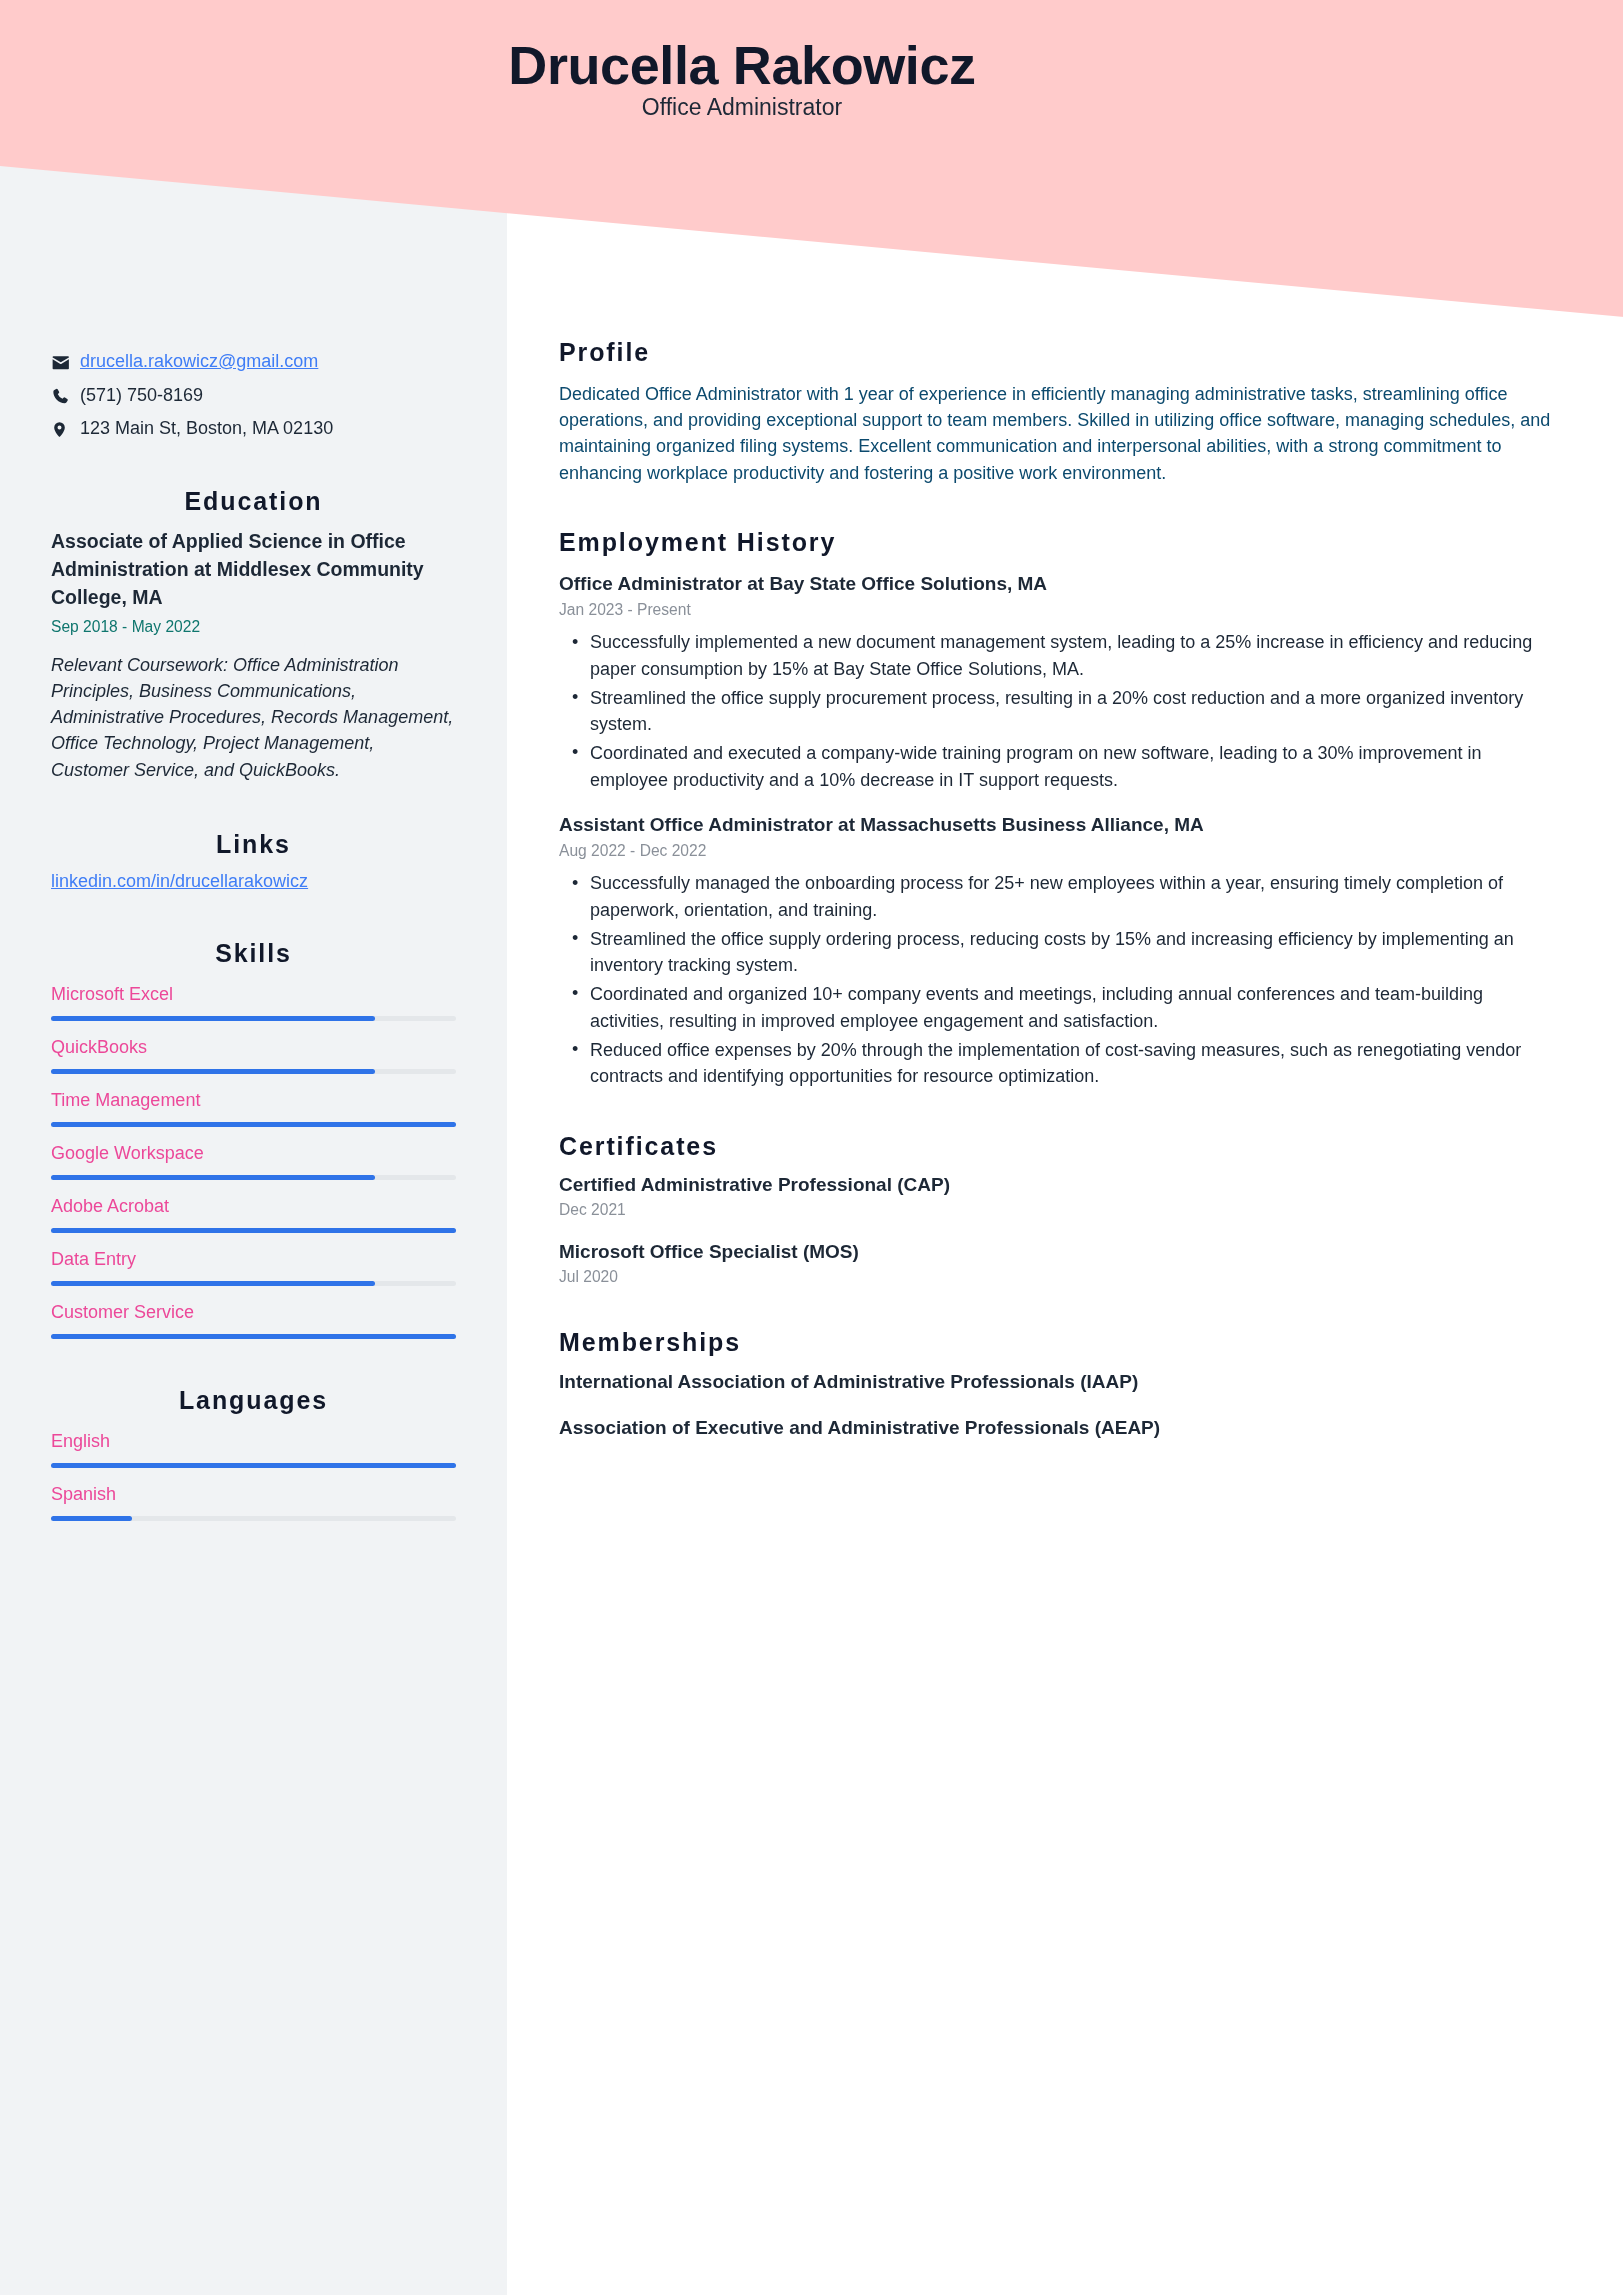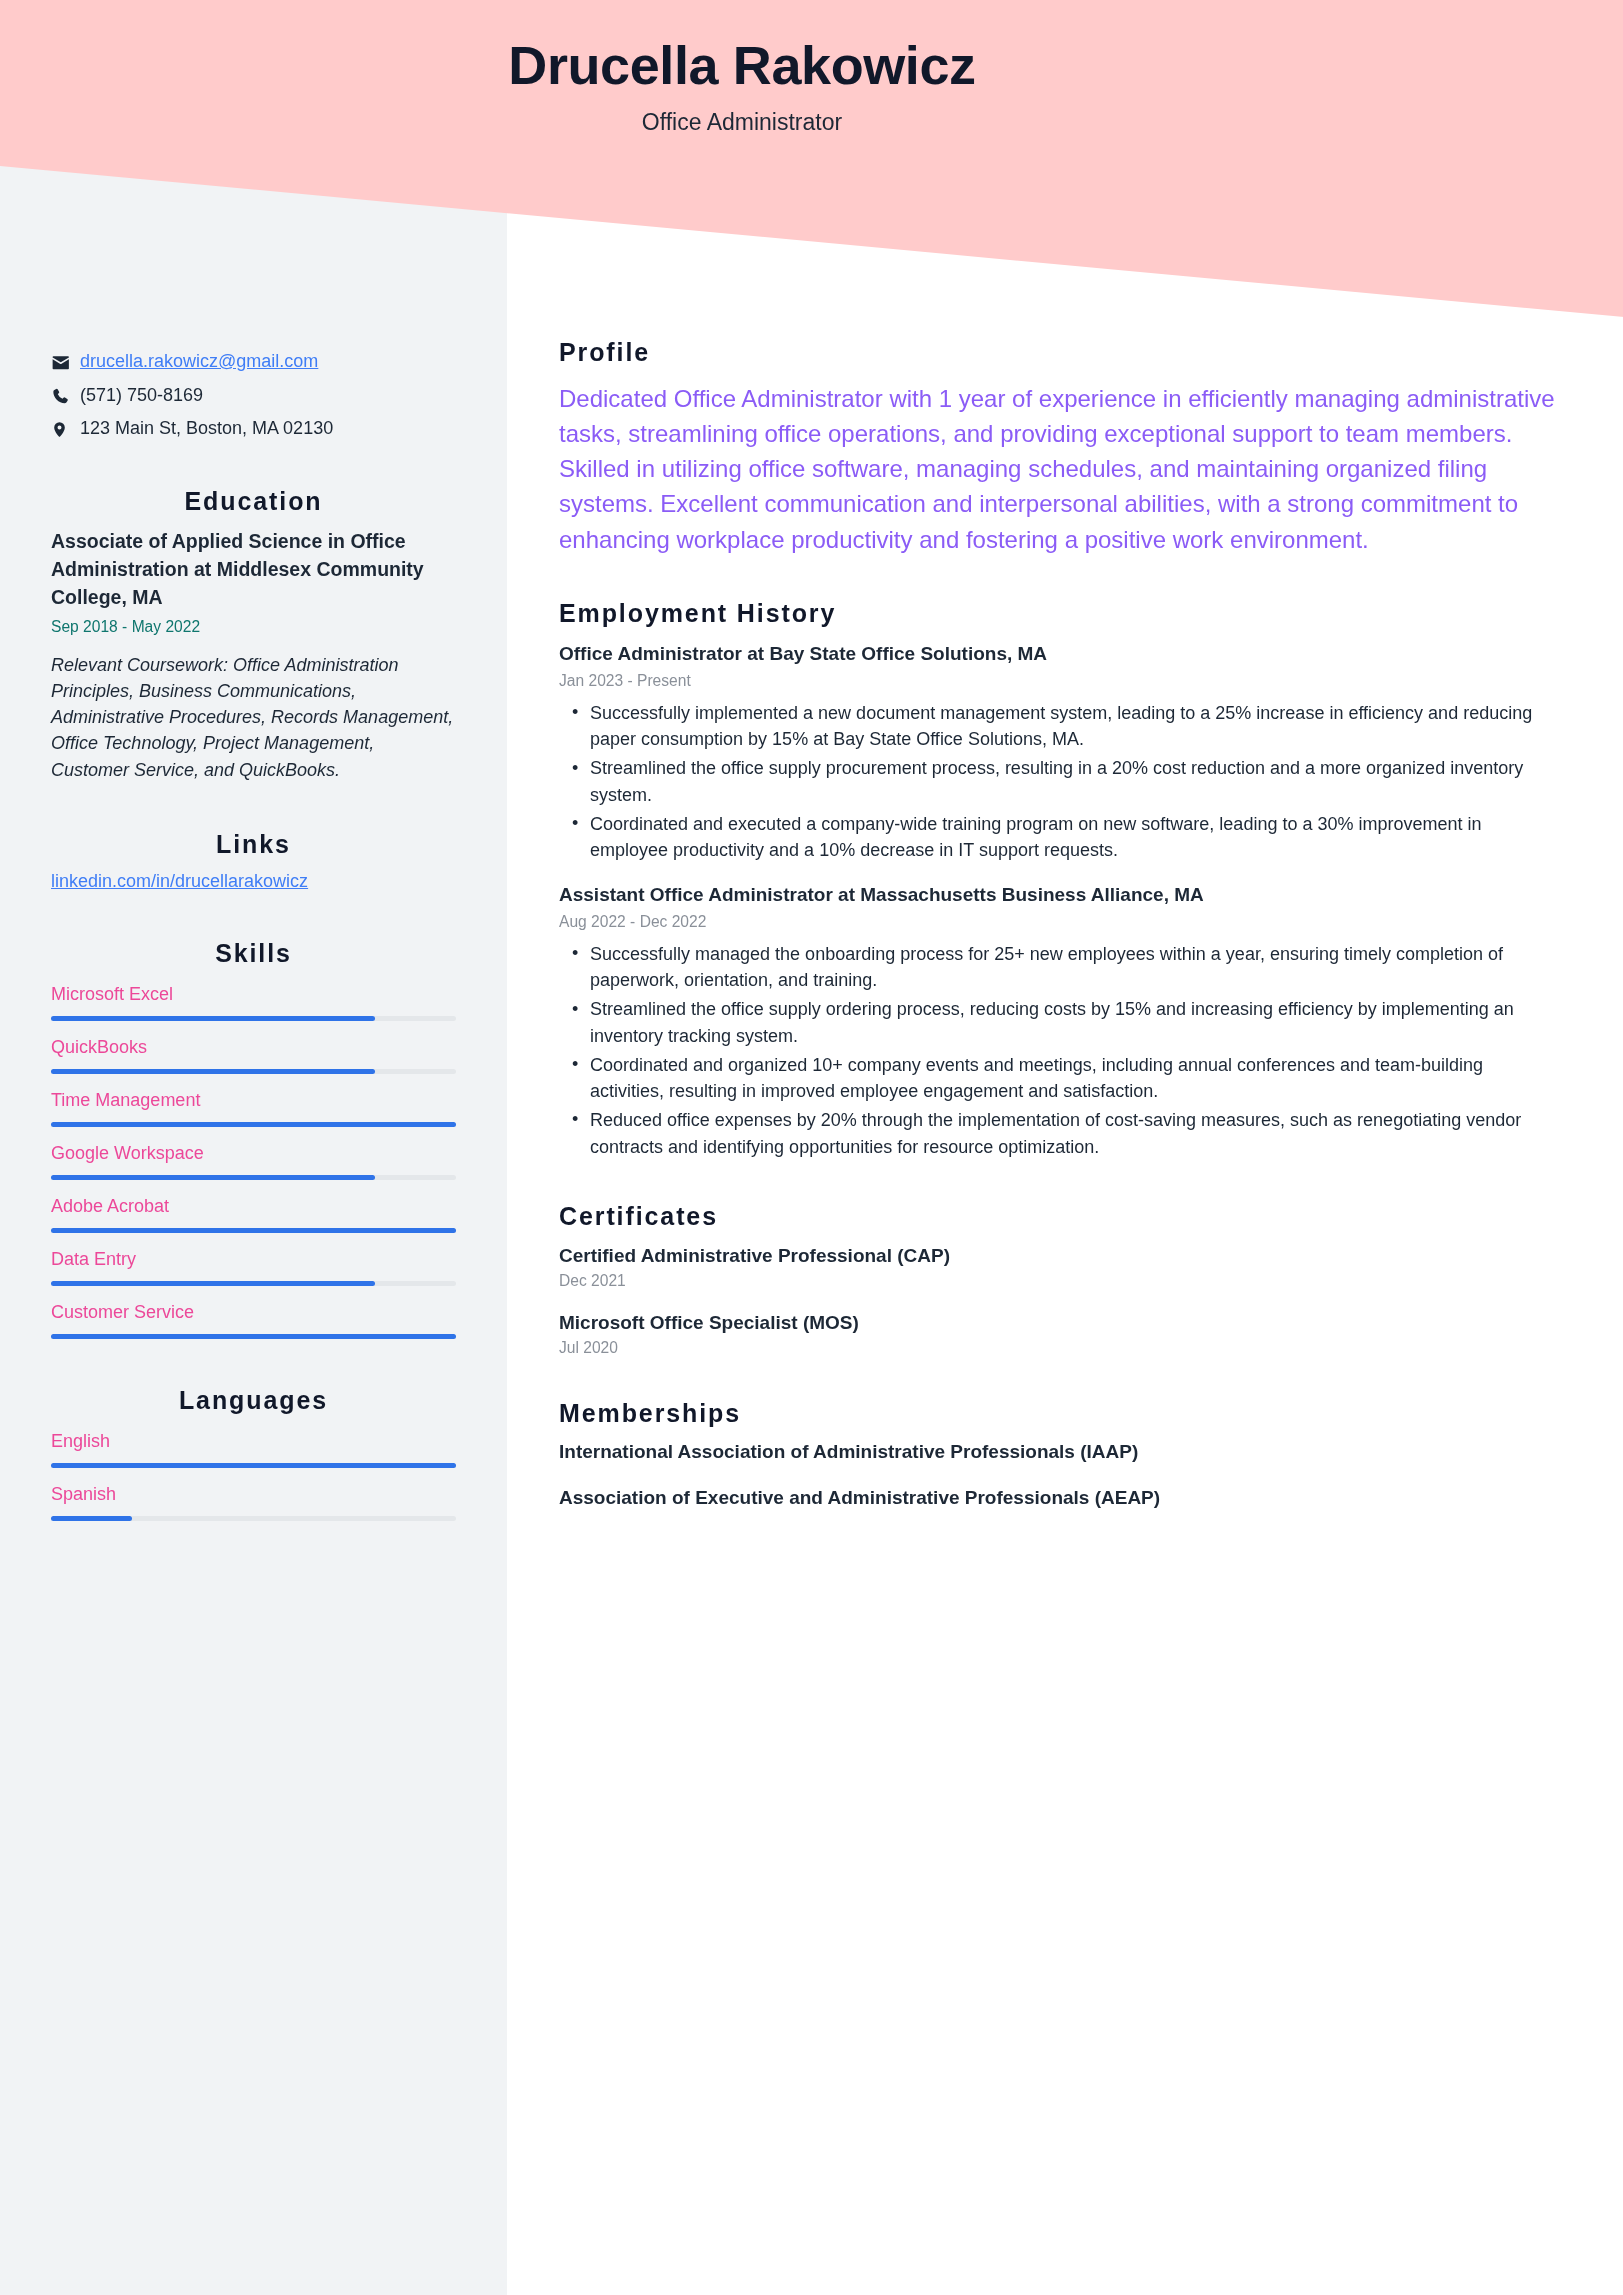--- a/index.html
+++ b/index.html
@@ -29,21 +29,21 @@
   }
   .header-text {
     position:absolute; left:0; top:0; width:1484px; height:195px;
     z-index:4; text-align:center; pointer-events:none;
   }
   .cand-name {
     font-size:54px; font-weight:700; letter-spacing:-0.4px;
     color:#11182a; line-height:1.05; margin-top:37px;
   }
   .cand-role {
-    font-size:23px; font-weight:400; color:#1d2836; margin-top:15px;
+    font-size:23px; font-weight:400; color:#1d2836; 
   }
 
   
   .columns { position:relative; z-index:2; display:flex; width:1624px; }
   .col-left { width:507px; padding:0 51px 0 51px; padding-top:338px; }
   .col-right { width:1116px; padding:338px 68px 0 52px; }
 
   
   .contact-list { margin-top:11px; }
   .contact-row { display:flex; align-items:flex-start; margin-bottom:9.3px;text-align:right; }
@@ -78,21 +78,21 @@
 
   
   .bar-item { margin-bottom:15px; }
   .bar-label { font-size:18px; color:#ec4899; margin-bottom:11px;margin-top:16px; }
   .bar-track {
     width:100%; height:5px; border-radius:2.5px; background:#e4e7ea; position:relative;
   }
   .bar-fill { height:5px; border-radius:2.5px; background:#2f73e8; }
 
   
-  .profile-text { font-size:24px; line-height:1.47; color:#8b5cf6; }
+  .profile-text { font-size:18px; line-height:1.47; color:#0c4a6e; }
   .right-sec { margin-top:42px; }
 
   .job { margin-top:18.6px; }
   .job:first-of-type { margin-top:0; }
   .job-title { font-size:19px; font-weight:700; color:#1d2836; line-height:1.35; }
   .job-date { font-size:15.6px; color:#8a9099; margin-top:5px; }
   .job-bullets { margin-top:10px; padding-left:31px; list-style:none; }
   .job-bullets li {
     font-size:18px; line-height:1.47; color:#1d2836;
     position:relative; margin-bottom:2.5px;

